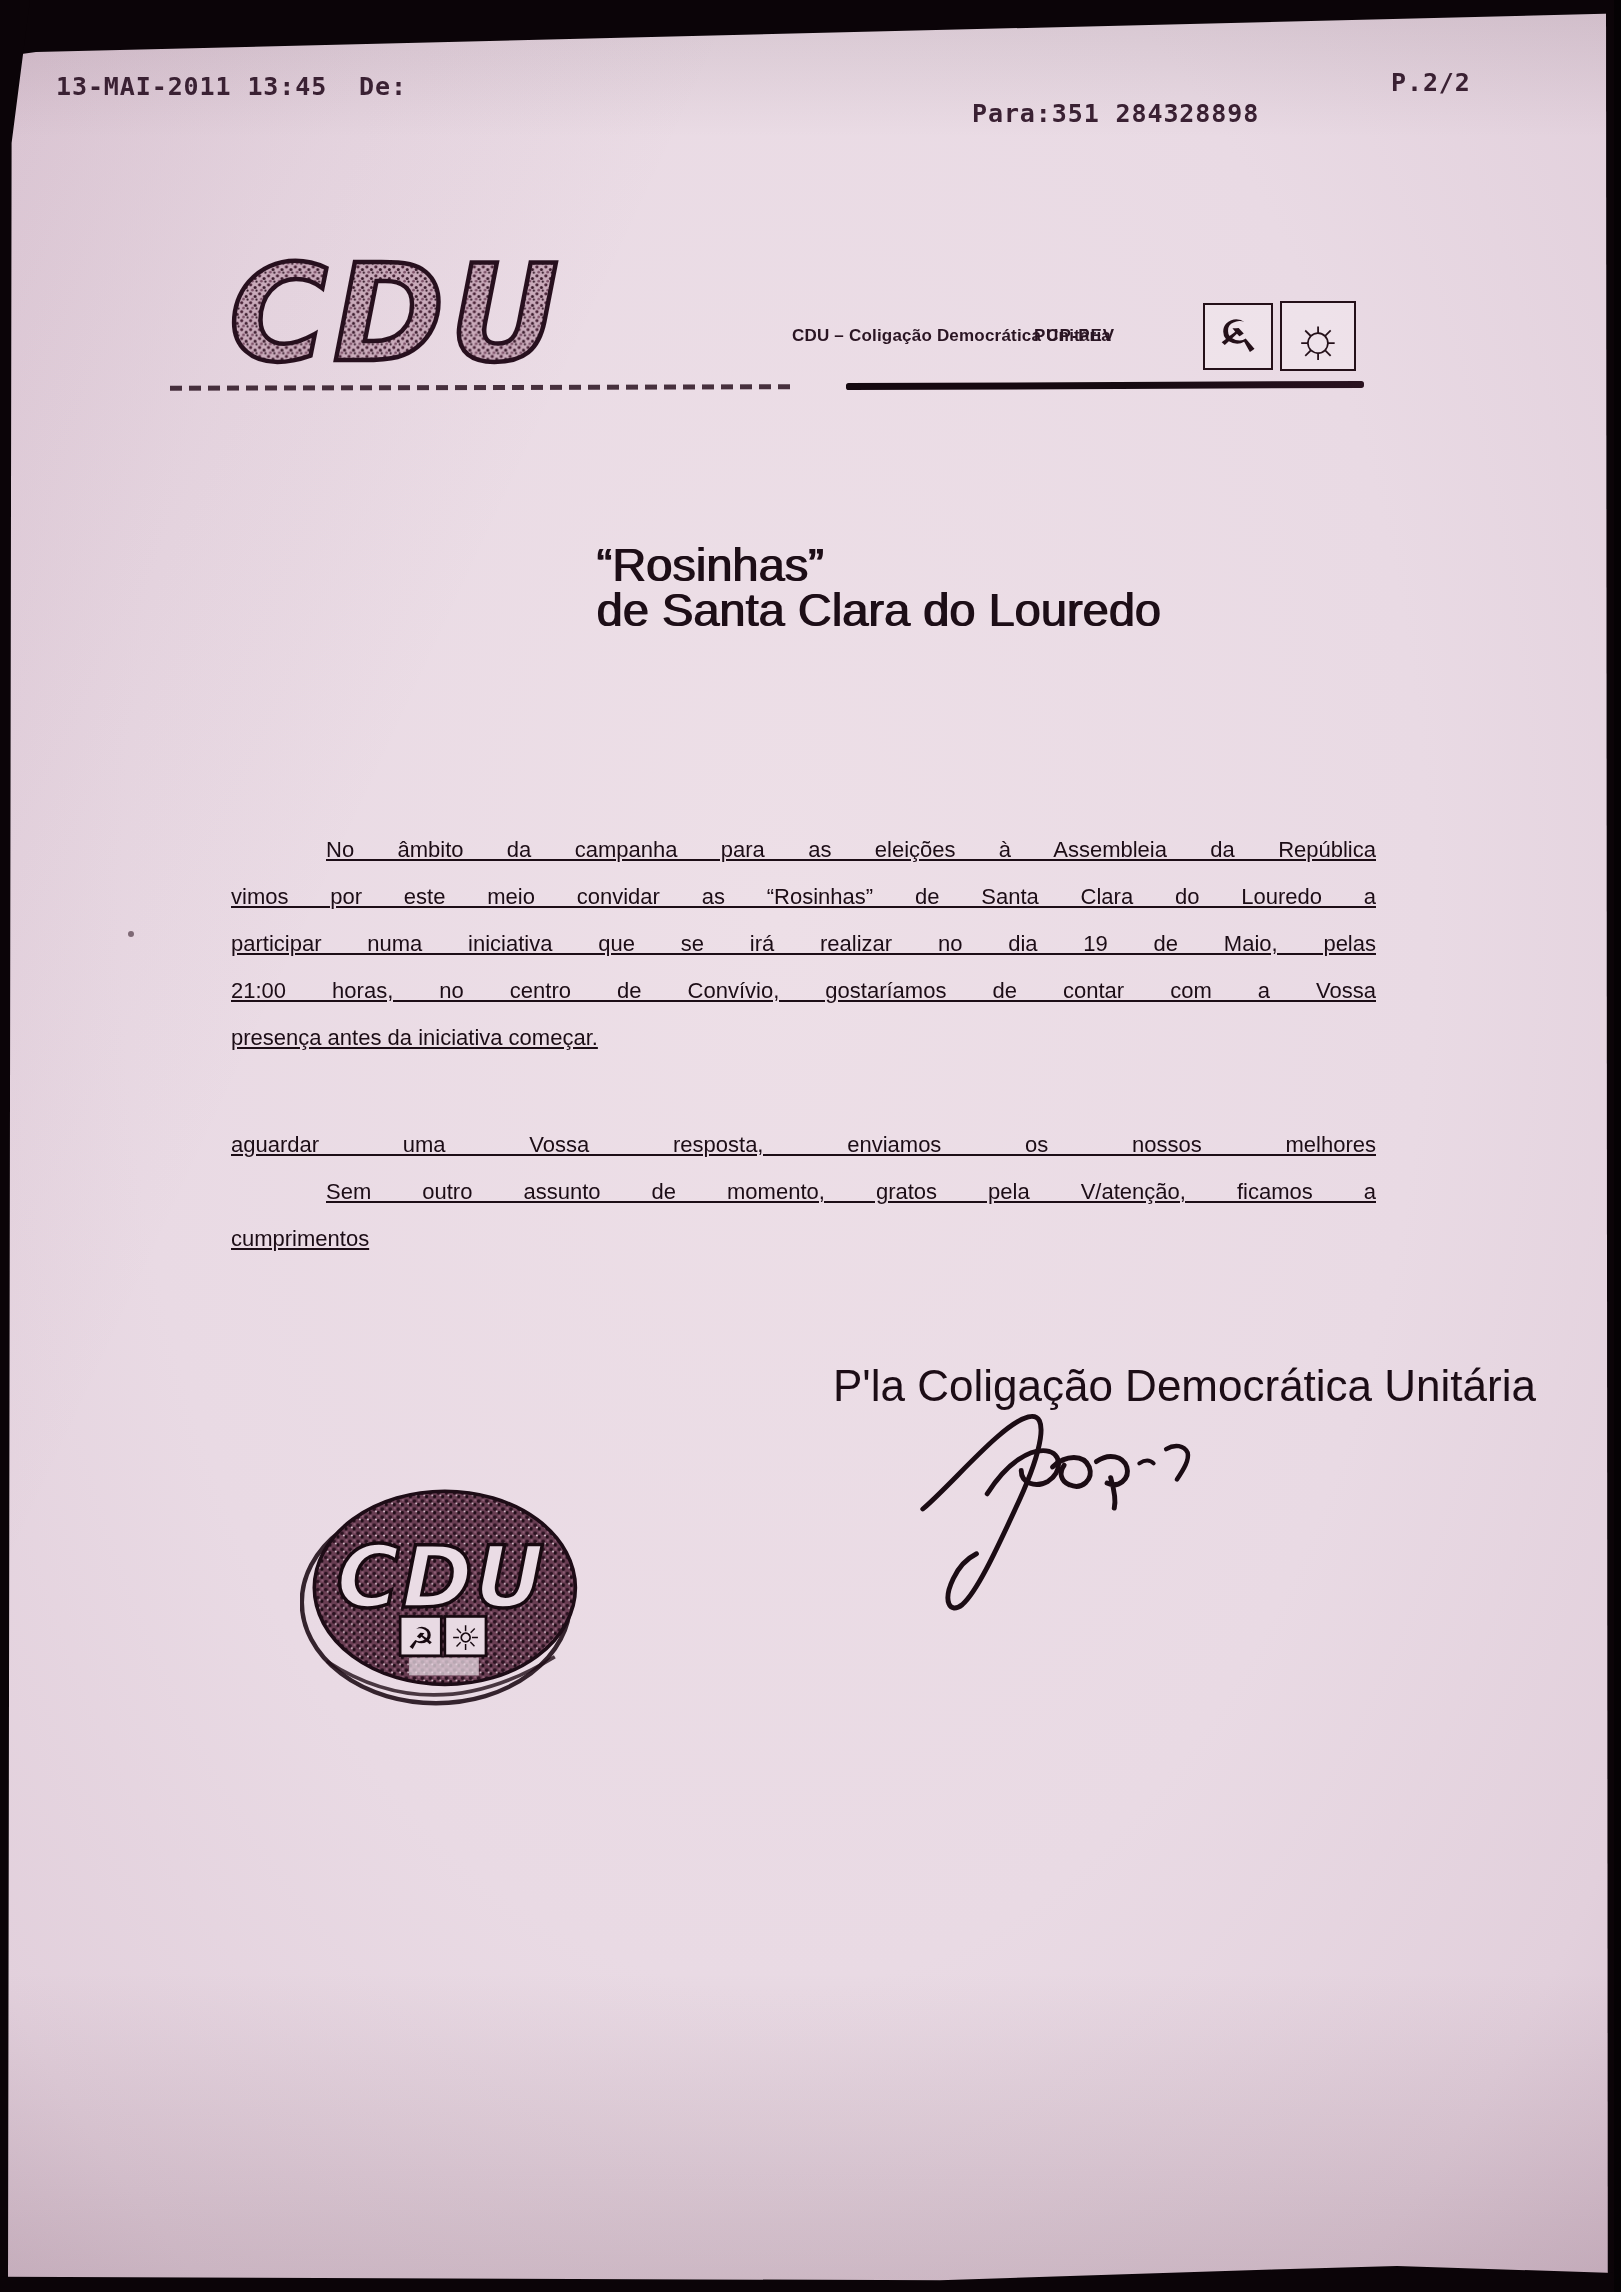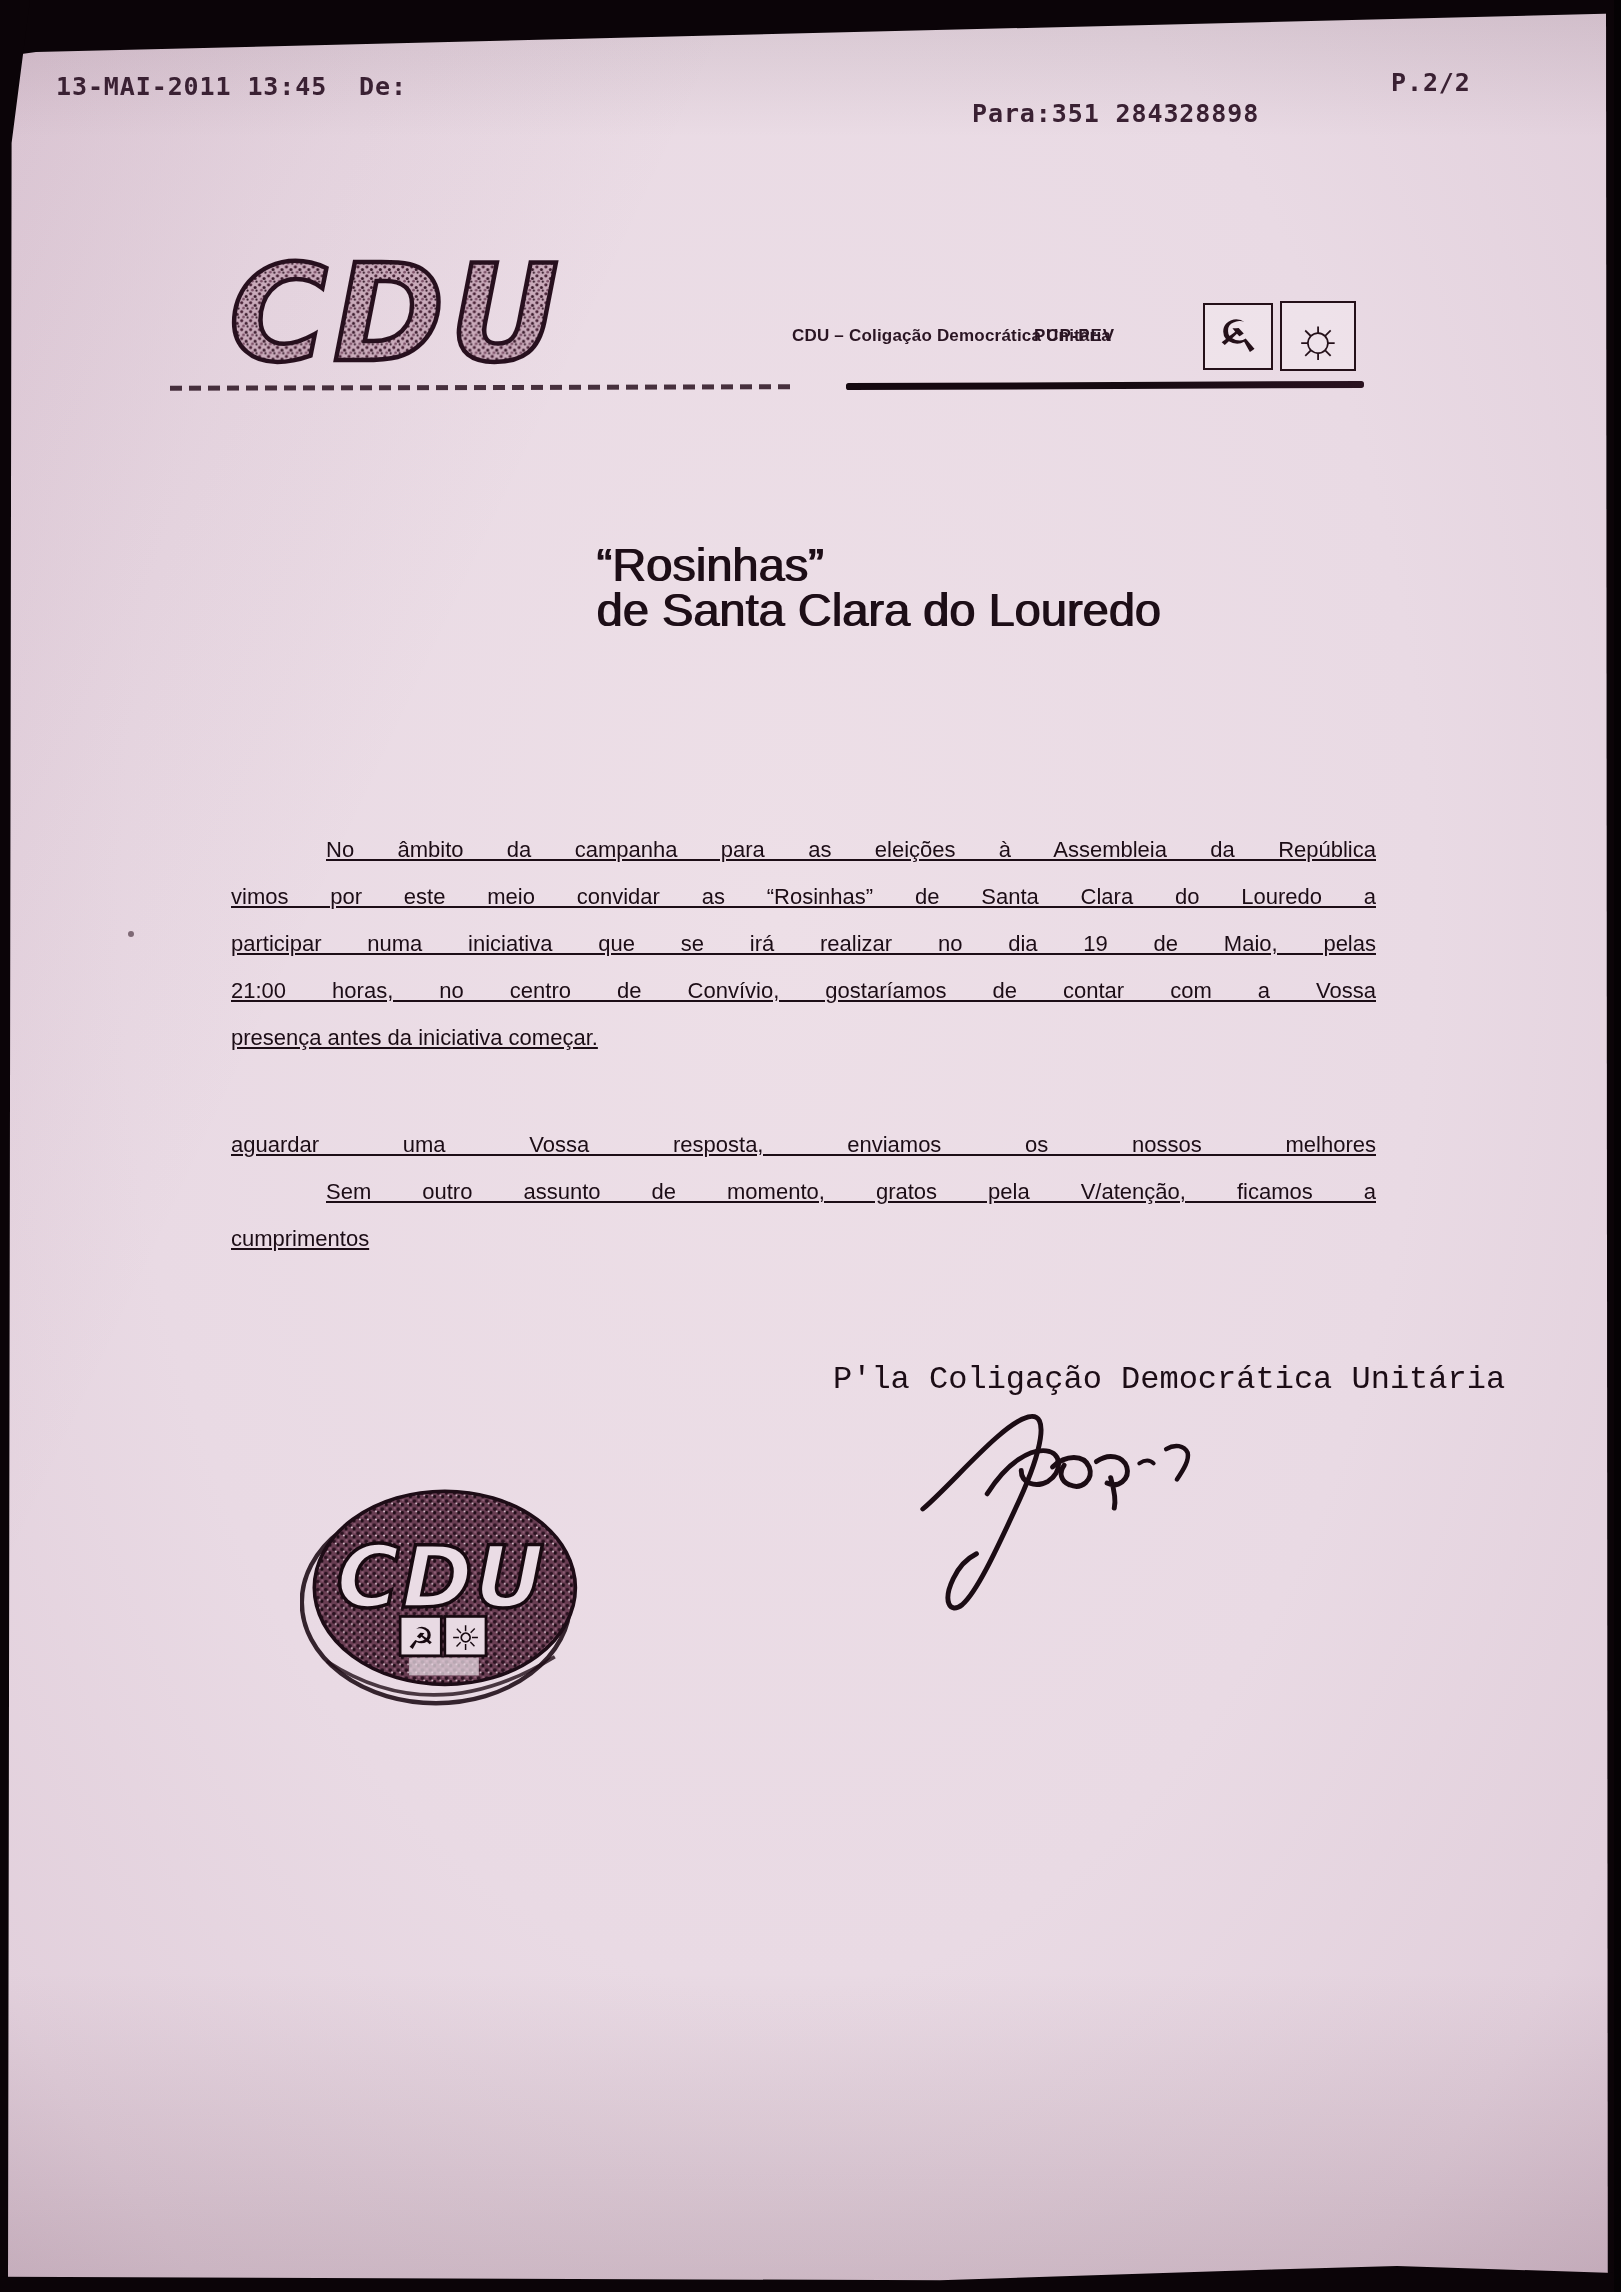--- a/index.html
+++ b/index.html
@@ -34,21 +34,21 @@
     opacity:.85;transform:rotate(-0.15deg);}
   .rule{position:absolute;background:linear-gradient(90deg,#150910 0 55%,#2a1220);border-radius:2.7px;
     transform:rotate(-0.25deg);}
   
   .recip{font-size:47px;font-weight:normal;color:#1d0e17;text-shadow:1.3px 0 0 #1d0e17;white-space:nowrap;}
   .dateline{font-size:34px;color:#1d0e17;white-space:nowrap;}
   .para{position:absolute;width:1145px;font-size:22px;color:#1c0d16;text-decoration:underline;}
   .bline{height:47px;line-height:47px;text-align:justify;text-align-last:justify;white-space:normal;}
   .bline.first{padding-left:95px;}
   .bline.last{text-align:left;text-align-last:left;}
-  .signoff{font-size:32px;color:#1c0d16;white-space:nowrap;font-family:Liberation Mono, monospace;}
+  .signoff{font-size:44px;color:#1c0d16;white-space:nowrap;}
   .dot{position:absolute;width:6.3px;height:6.3px;border-radius:50%;background:rgba(40,16,30,.55);}
   svg text{font-family:"DejaVu Sans", sans-serif;}
 </style>
 </head>
 <body>
 
 <div id="page">
 
   <div class="abs fax" style="left:56px;top:72px;">13-MAI-2011 13:45  De:</div>
   <div class="abs fax" style="left:972px;top:70px;margin-top:29px;">Para:351 284328898</div>

